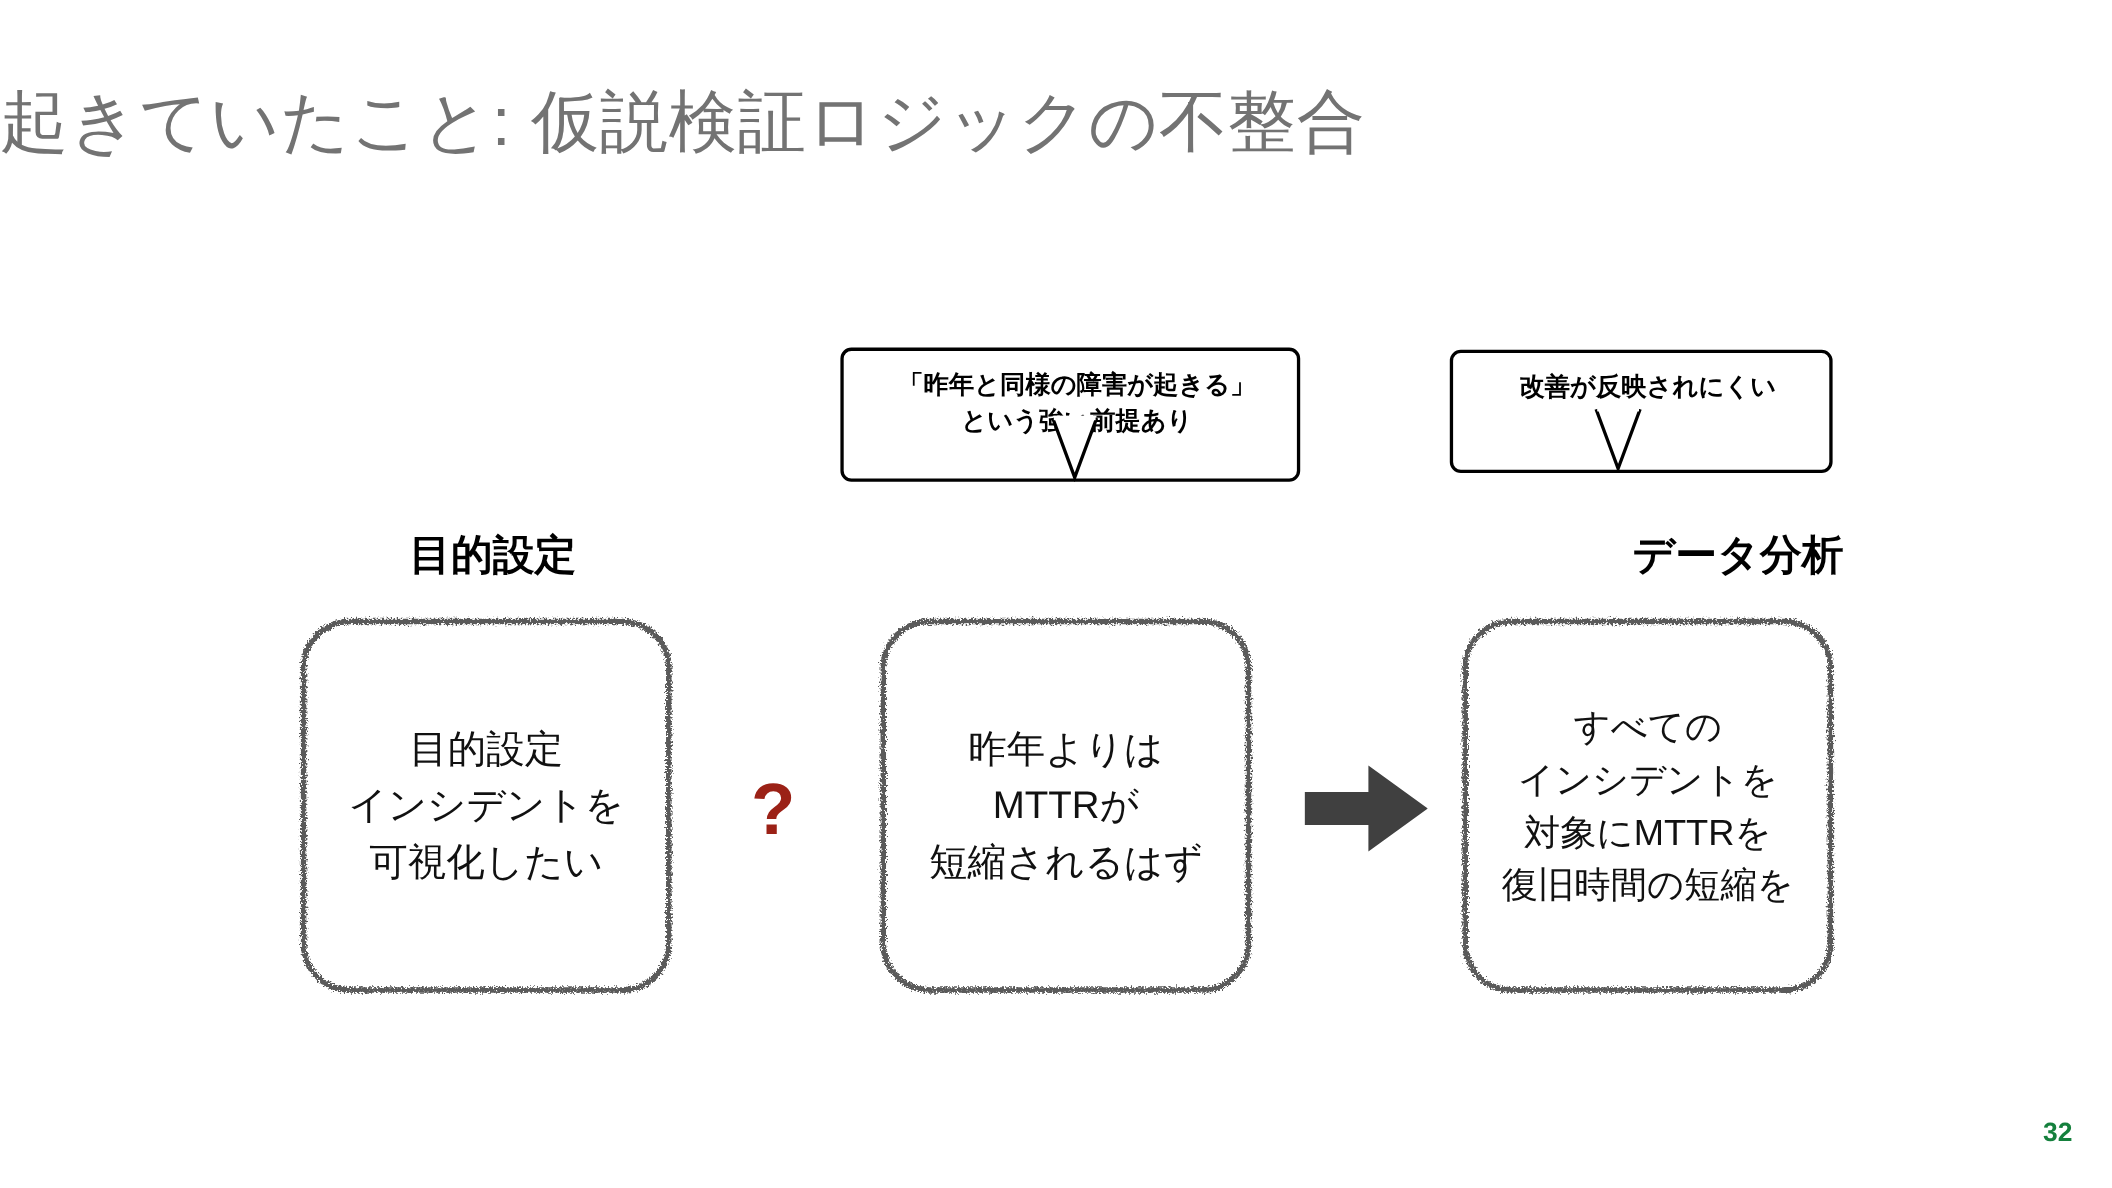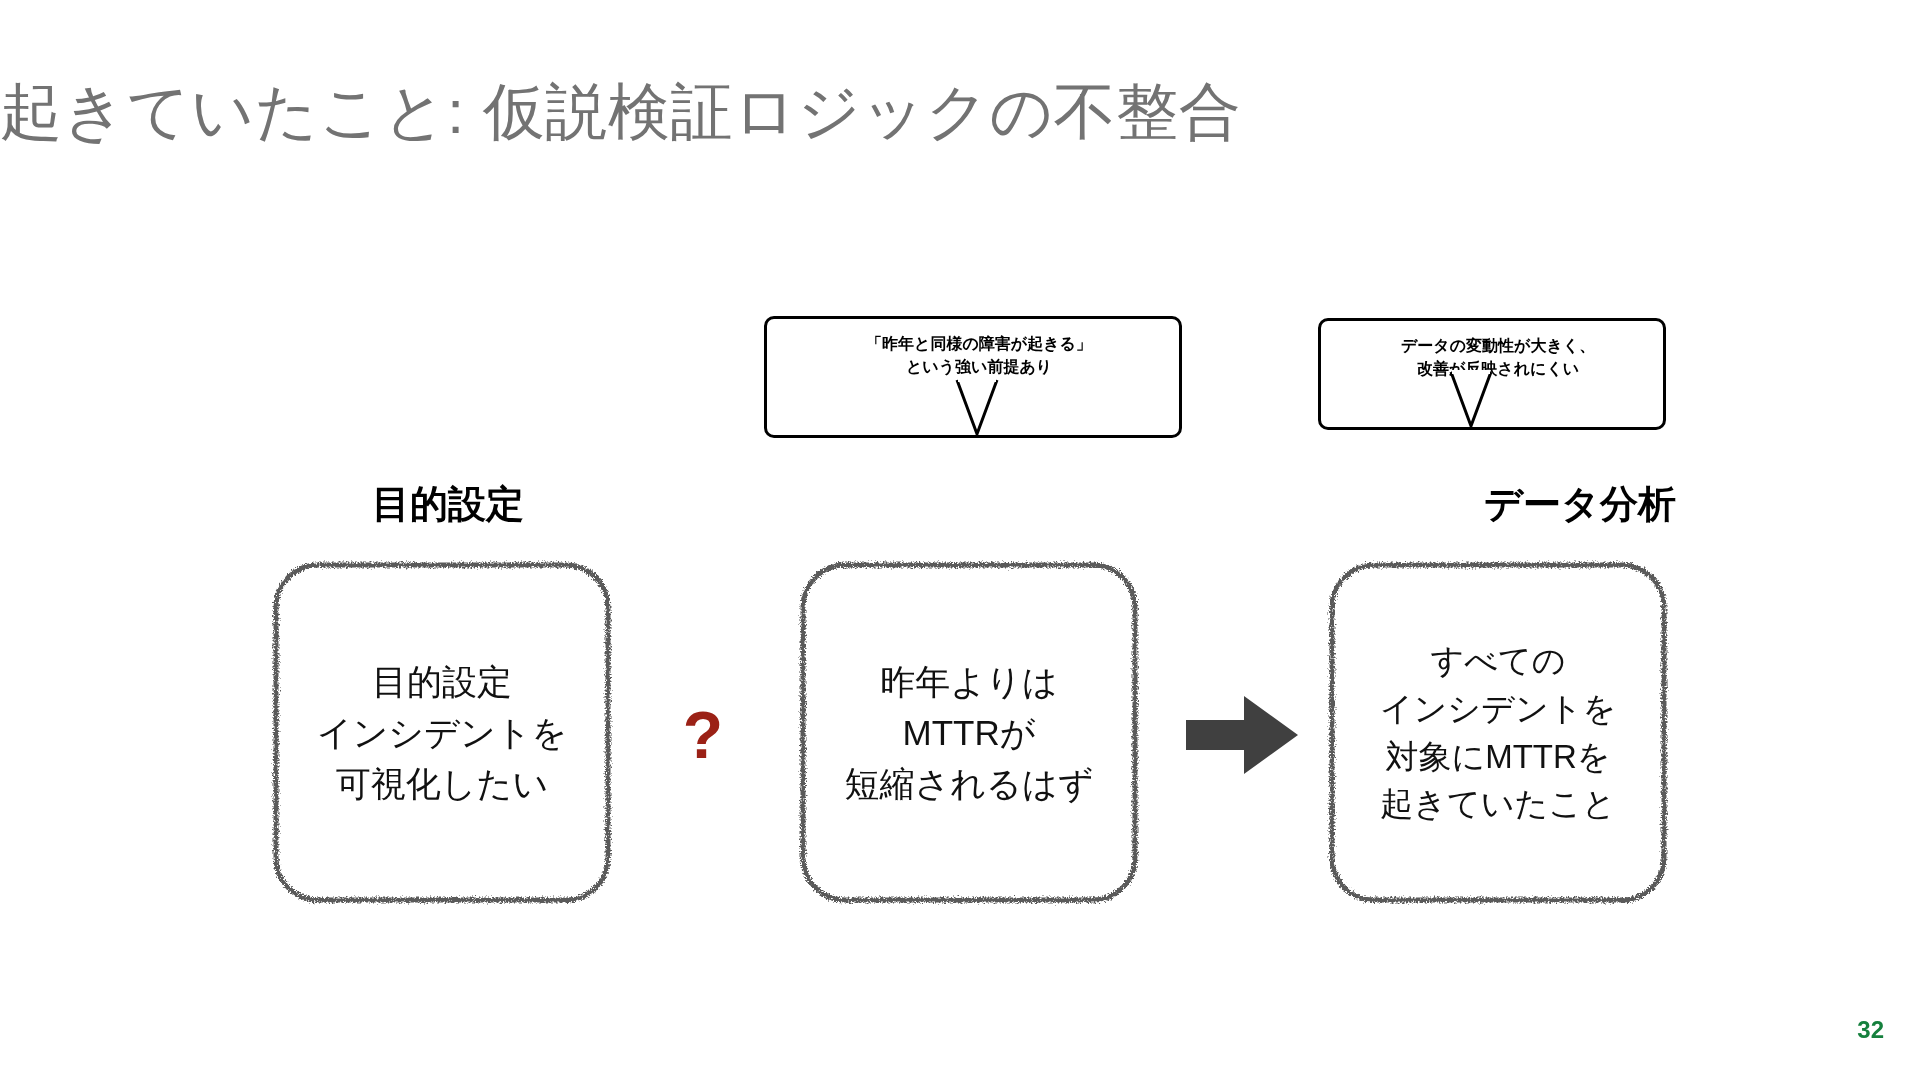--- a/index.html
+++ b/index.html
@@ -43,21 +43,21 @@
     box-sizing: border-box;
     border: 3px solid #000000;
     border-radius: 10px;
     background: #ffffff;
     text-align: center;
     padding-top: 14px;
     z-index: 4;
   }
   .callout .c-line {
     display: block;
-    font-size: 16px;
+    font-size: 23px;
     font-weight: bold;
     line-height: 1.42;
     color: #000000;
     white-space: nowrap;
     margin-left: 12px;
   }
   
   .tail {
     position: absolute;
     left: 50%;
@@ -183,21 +183,20 @@
     <span class="c-line">「昨年と同様の障害が起きる」</span>
     <span class="c-line">という強い前提あり</span>
     <svg class="tail" viewBox="0 0 60 60">
       <polygon points="10,0 50,0 33,56 28,56" fill="#ffffff" stroke="none"></polygon>
       <path d="M10,2 L30,56 L50,2" fill="none" stroke="#000000" stroke-width="3" stroke-linejoin="miter"></path>
       <rect x="11" y="0" width="38" height="4" fill="#ffffff"></rect>
     </svg>
   </div>
 
   <div class="callout" id="callout-data">
-    <span class="c-line">データの変動性が大きく、</span>
     <span class="c-line">改善が反映されにくい</span>
     <svg class="tail" viewBox="0 0 60 60">
       <polygon points="10,0 50,0 33,56 28,56" fill="#ffffff" stroke="none"></polygon>
       <path d="M10,2 L30,56 L50,2" fill="none" stroke="#000000" stroke-width="3" stroke-linejoin="miter"></path>
       <rect x="11" y="0" width="38" height="4" fill="#ffffff"></rect>
     </svg>
   </div>
 
   <div class="col-heading" id="heading-purpose">目的設定</div>
   <div class="col-heading" id="heading-analysis">データ分析</div>
@@ -243,21 +242,21 @@
           <feTurbulence type="fractalNoise" baseFrequency="0.58" numOctaves="4" seed="43" result="n"></feTurbulence>
           <feDisplacementMap in="SourceGraphic" in2="n" scale="7" xChannelSelector="R" yChannelSelector="G"></feDisplacementMap>
         </filter>
       </defs>
       <rect x="10" y="10" width="332" height="335" rx="42" ry="42" fill="none" stroke="#5a5a5a" stroke-width="5" filter="url(#rough3)"></rect>
     </svg>
     <div class="box-text">
       <span class="b-line">すべての</span>
       <span class="b-line">インシデントを</span>
       <span class="b-line">対象にMTTRを</span>
-      <span class="b-line">起きていたこと</span>
+      <span class="b-line">復旧時間の短縮を</span>
     </div>
   </div>
 
   <div class="connector" id="connector-question">?</div>
 
   <div class="connector" id="connector-arrow">
     <svg width="112" height="82" viewBox="0 0 112 82">
       <polygon points="0,26 58,26 58,2 112,41 58,80 58,56 0,56" fill="#404040"></polygon>
     </svg>
   </div>

